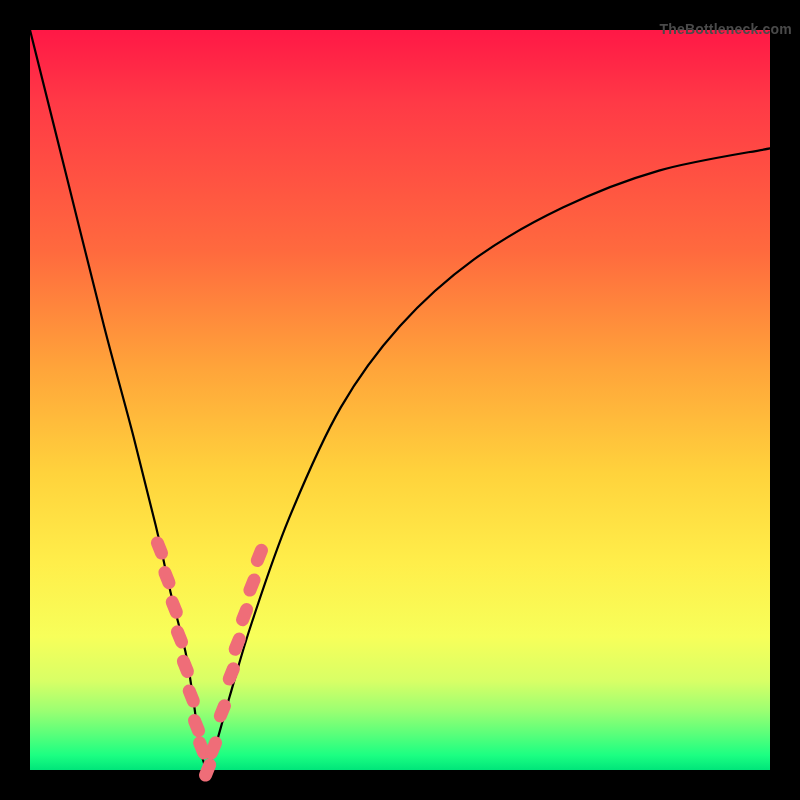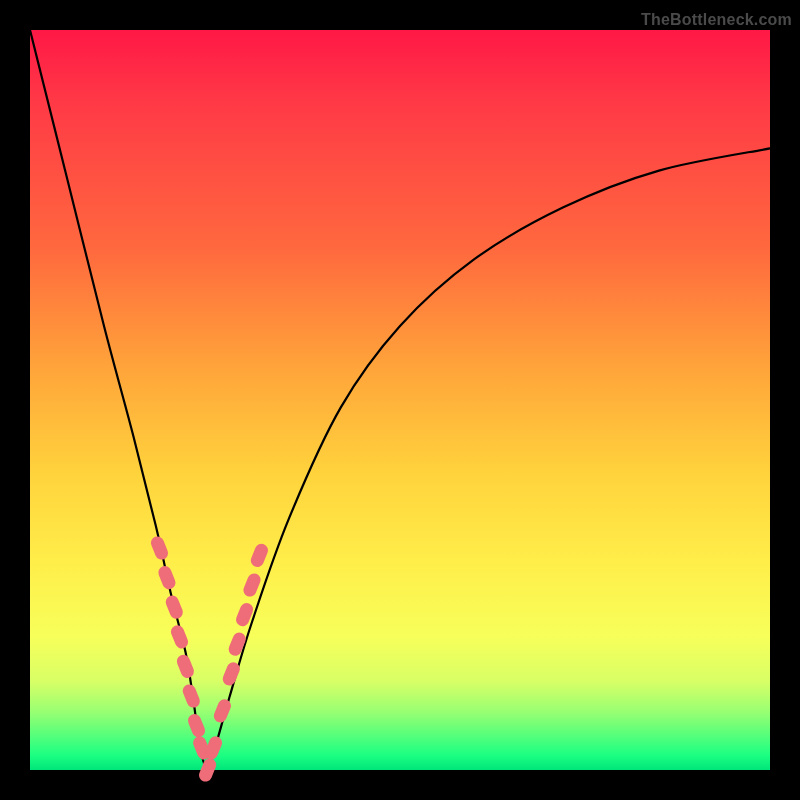--- a/index.html
+++ b/index.html
@@ -34,24 +34,24 @@
       #f7ff5a 82%,
       #d8ff66 88%,
       #9bff72 92%,
       #5dff7a 95%,
       #1cff82 98%,
       #00e57a 100%
     );
   }
   .watermark {
     position: absolute;
-    top: 11px;
+    top: 21px;
     right: 8px;
     color: #4a4a4a;
-    font-size: 16px;
+    font-size: 14px;
     font-weight: 600;
     letter-spacing: 0.2px;
     user-select: none;
   }
   svg.curve {
     position: absolute;
     left: 0;
     top: 0;
     width: 740px;
     height: 740px;

